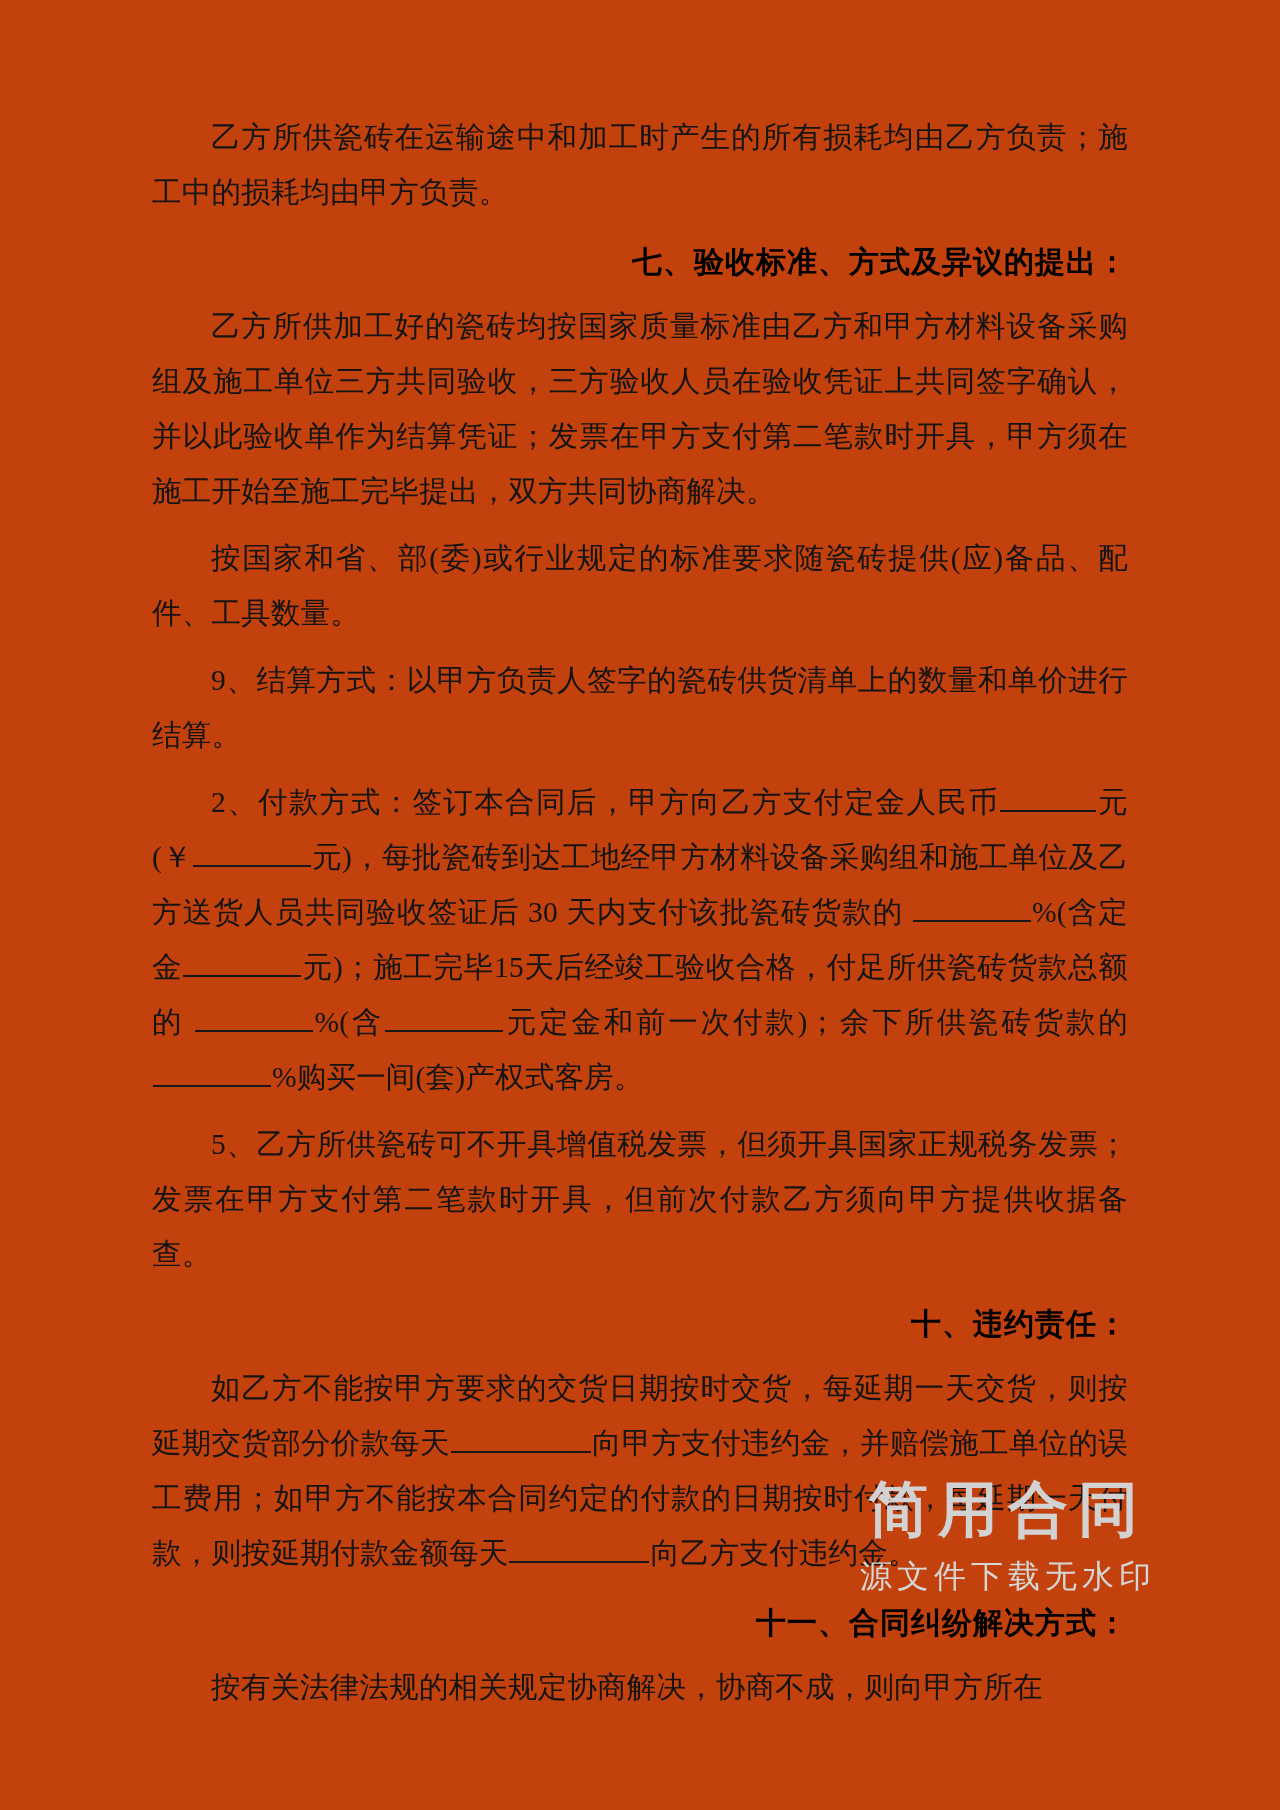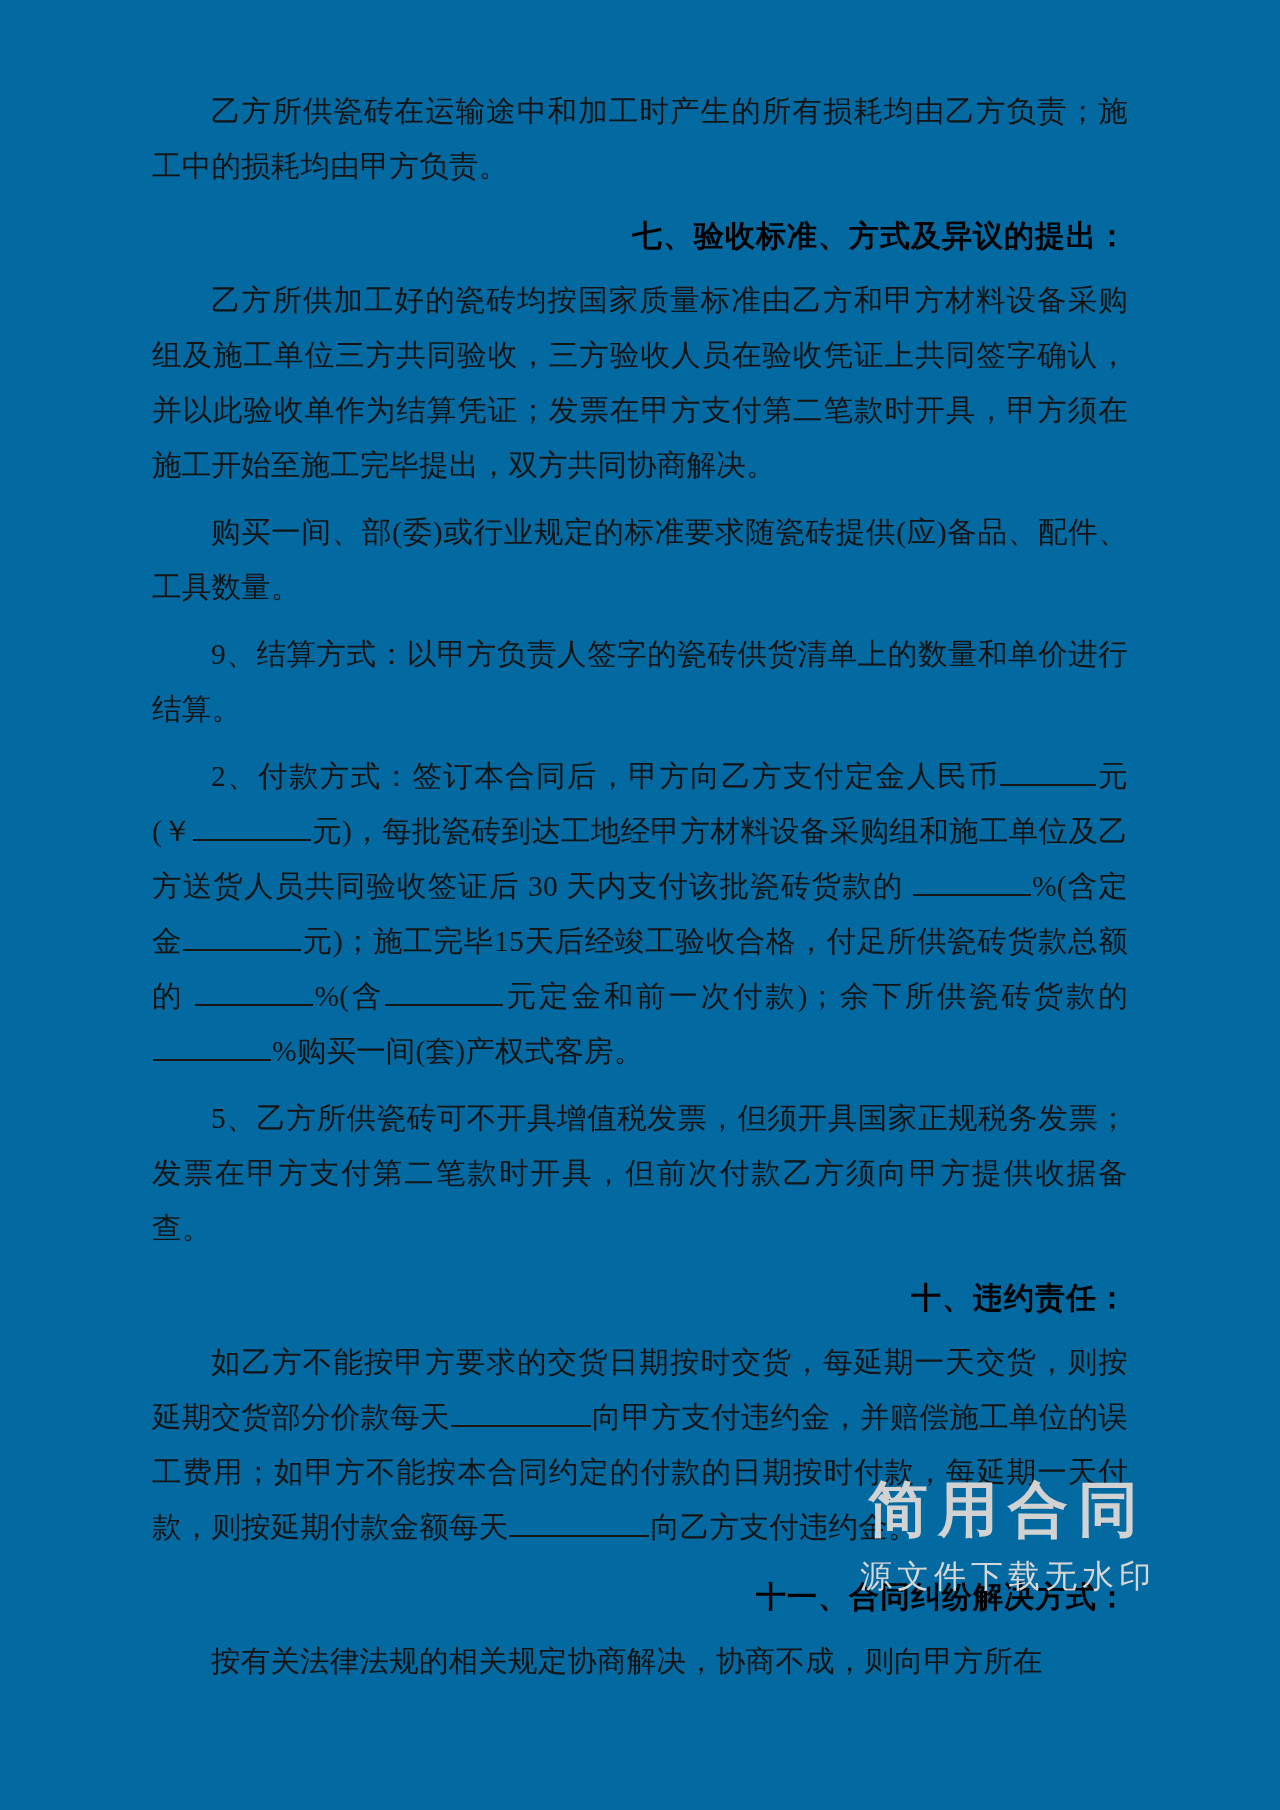--- a/index.html
+++ b/index.html
@@ -14,22 +14,22 @@
     font-family: "Liberation Serif", "DejaVu Serif", serif;
     color: #1a1a1a;
     position: relative;
     overflow: hidden;
   }
 
   #page {
     position: relative;
     width: 1280px;
     height: 1810px;
-    background: #0369a1;
-    padding: 84px 152px 60px 152px;
+    background: #c2410c;
+    padding: 110px 152px 60px 152px;
   }
 
   
   .para {
     font-size: 29.5px;
     line-height: 55px;
     text-align: justify;
     text-justify: inter-ideograph;
     text-indent: 2em;
     margin: 0 0 12px 0;
@@ -93,21 +93,21 @@
 
 <div id="page">
 
   <p class="para">乙方所供瓷砖在运输途中和加工时产生的所有损耗均由乙方负责；施工中的损耗均由甲方负责。</p>
 
   <h2 class="heading">七、验收标准、方式及异议的提出：</h2>
 
   <p class="para">乙方所供加工好的瓷砖均按国家质量标准由乙方和甲方材料设备采购组及施工单位三方共同验收，三方验收人员在验收凭证上共同签字确认，并以此验收单作为结算凭证；发票在甲方支付第二笔款时开具，甲方须在施工开始至施工完毕提出，双方共同协商解决。</p>
 
 
-  <p class="para">购买一间、部(委)或行业规定的标准要求随瓷砖提供(应)备品、配件、工具数量。</p>
+  <p class="para">按国家和省、部(委)或行业规定的标准要求随瓷砖提供(应)备品、配件、工具数量。</p>
 
 
   <p class="para">9、结算方式：以甲方负责人签字的瓷砖供货清单上的数量和单价进行结算。</p>
 
   <p class="para">2、付款方式：签订本合同后，甲方向乙方支付定金人民币<span class="blank b-md"></span>元(￥<span class="blank b-lg"></span>元)，每批瓷砖到达工地经甲方材料设备采购组和施工单位及乙方送货人员共同验收签证后 30 天内支付该批瓷砖货款的 <span class="blank b-lg"></span>%(含定金<span class="blank b-lg"></span>元)；施工完毕15天后经竣工验收合格，付足所供瓷砖货款总额的 <span class="blank b-lg"></span>%(含<span class="blank b-lg"></span>元定金和前一次付款)；余下所供瓷砖货款的<span class="blank b-lg"></span>%购买一间(套)产权式客房。</p>
 
   <p class="para">5、乙方所供瓷砖可不开具增值税发票，但须开具国家正规税务发票；发票在甲方支付第二笔款时开具，但前次付款乙方须向甲方提供收据备查。</p>
 
   <h2 class="heading">十、违约责任：</h2>
 

